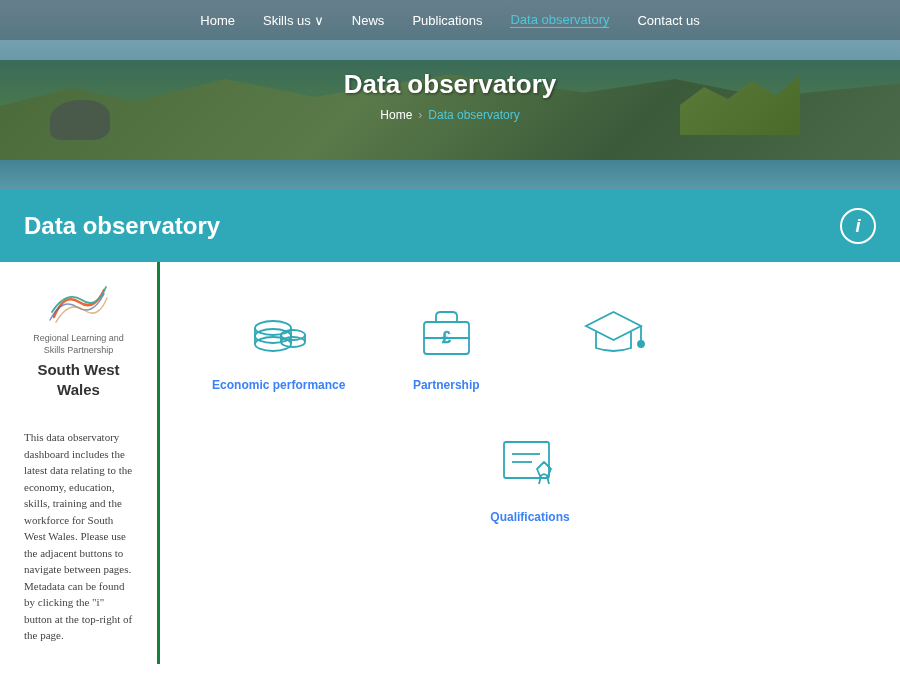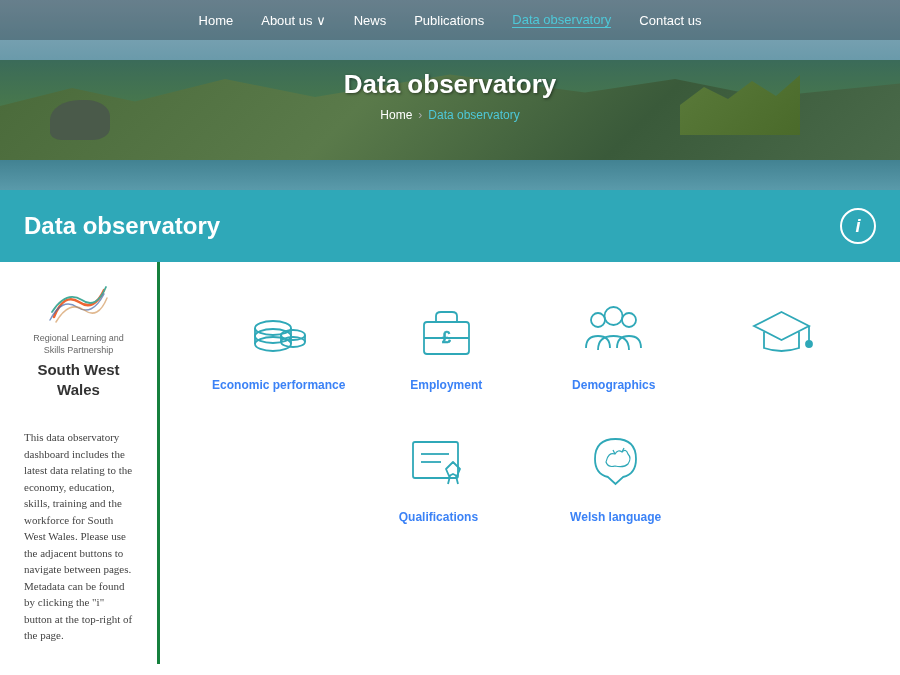--- a/index.html
+++ b/index.html
@@ -217,21 +217,21 @@
     <div class="hero-bg">
       <div class="hero-sky"></div>
       <div class="hero-sea"></div>
       <div class="hero-land"></div>
       <div class="hero-rock"></div>
 
       <div style="position:absolute;bottom:55px;right:100px;width:120px;height:60px;background:linear-gradient(135deg,#5a7a3a,#4a6a2a);clip-path:polygon(0 100%,0 50%,20% 20%,40% 40%,60% 10%,80% 35%,100% 0%,100% 100%);"></div>
     </div>
     <nav>
       <a>Home</a>
-      <a>About us ∨</a>
+      <a>Skills us ∨</a>
       <a>News</a>
       <a>Publications</a>
       <a class="active">Data observatory</a>
       <a>Contact us</a>
     </nav>
     <div class="hero-text">
       <h1>Data observatory</h1>
       <div class="hero-breadcrumb">
         <a>Home</a>
         <span class="arrow">›</span>
@@ -287,37 +287,23 @@
 
         <div class="icon-item">
           <svg viewBox="0 0 75 75" class="teal-icon">
 
             <rect x="15" y="30" width="45" height="32" rx="3"></rect>
             <path d="M27 30 V24 Q27 20 32 20 H43 Q48 20 48 24 V30"></path>
             <line x1="15" y1="46" x2="60" y2="46"></line>
 
             <text x="37.5" y="51" text-anchor="middle" font-size="16" stroke="#2fa8b8" fill="#2fa8b8" font-weight="bold" stroke-width="0.5">£</text>
           </svg>
-          <span class="icon-label">Employment</span>
+          <span class="icon-label">Partnership</span>
         </div>
 
-        <div class="icon-item">
-          <svg viewBox="0 0 75 75" class="teal-icon">
-
-            <circle cx="22" cy="28" r="7"></circle>
-            <path d="M10 56 Q10 44 22 44 Q34 44 34 56"></path>
-
-            <circle cx="53" cy="28" r="7"></circle>
-            <path d="M41 56 Q41 44 53 44 Q65 44 65 56"></path>
-
-            <circle cx="37.5" cy="24" r="9"></circle>
-            <path d="M22 58 Q22 44 37.5 44 Q53 44 53 58"></path>
-          </svg>
-          <span class="icon-label">Demographics</span>
-        </div>
 
         <div class="icon-item">
           <svg viewBox="0 0 75 75" class="teal-icon">
 
             <polygon points="37.5,20 65,34 37.5,48 10,34"></polygon>
             <path d="M55 40 L55 56 Q37.5 62 20 56 L20 40"></path>
             <line x1="65" y1="34" x2="65" y2="50"></line>
             <circle cx="65" cy="52" r="3" fill="#2fa8b8" stroke="#2fa8b8"></circle>
           </svg>
         </div>
@@ -332,29 +318,18 @@
             <line x1="20" y1="30" x2="48" y2="30"></line>
             <line x1="20" y1="38" x2="40" y2="38"></line>
 
             <path d="M45 45 L52 38 L59 45 L56 52 L52 50 L48 52 Z" stroke-linejoin="round"></path>
             <line x1="49" y1="52" x2="47" y2="60"></line>
             <line x1="55" y1="52" x2="57" y2="60"></line>
           </svg>
           <span class="icon-label">Qualifications</span>
         </div>
 
-        <div class="icon-item">
-          <svg viewBox="0 0 75 75" class="teal-icon">
-
-            <path d="M37.5 15 Q58 15 58 35 Q58 50 45 53 L37.5 60 L30 53 Q17 50 17 35 Q17 15 37.5 15 Z"></path>
-
-            <path d="M28 38 Q30 28 37 30 Q40 25 44 28 Q48 24 50 30 Q54 34 50 40 Q46 44 37 42 Q30 44 28 38 Z" stroke-width="1.2"></path>
-            <path d="M37 30 L35 26" stroke-width="1.2"></path>
-            <path d="M44 28 L46 24" stroke-width="1.2"></path>
-          </svg>
-          <span class="icon-label">Welsh language</span>
-        </div>
 
 
       </div>
     </div>
   </div>
 </div>
 
 </body></html>

